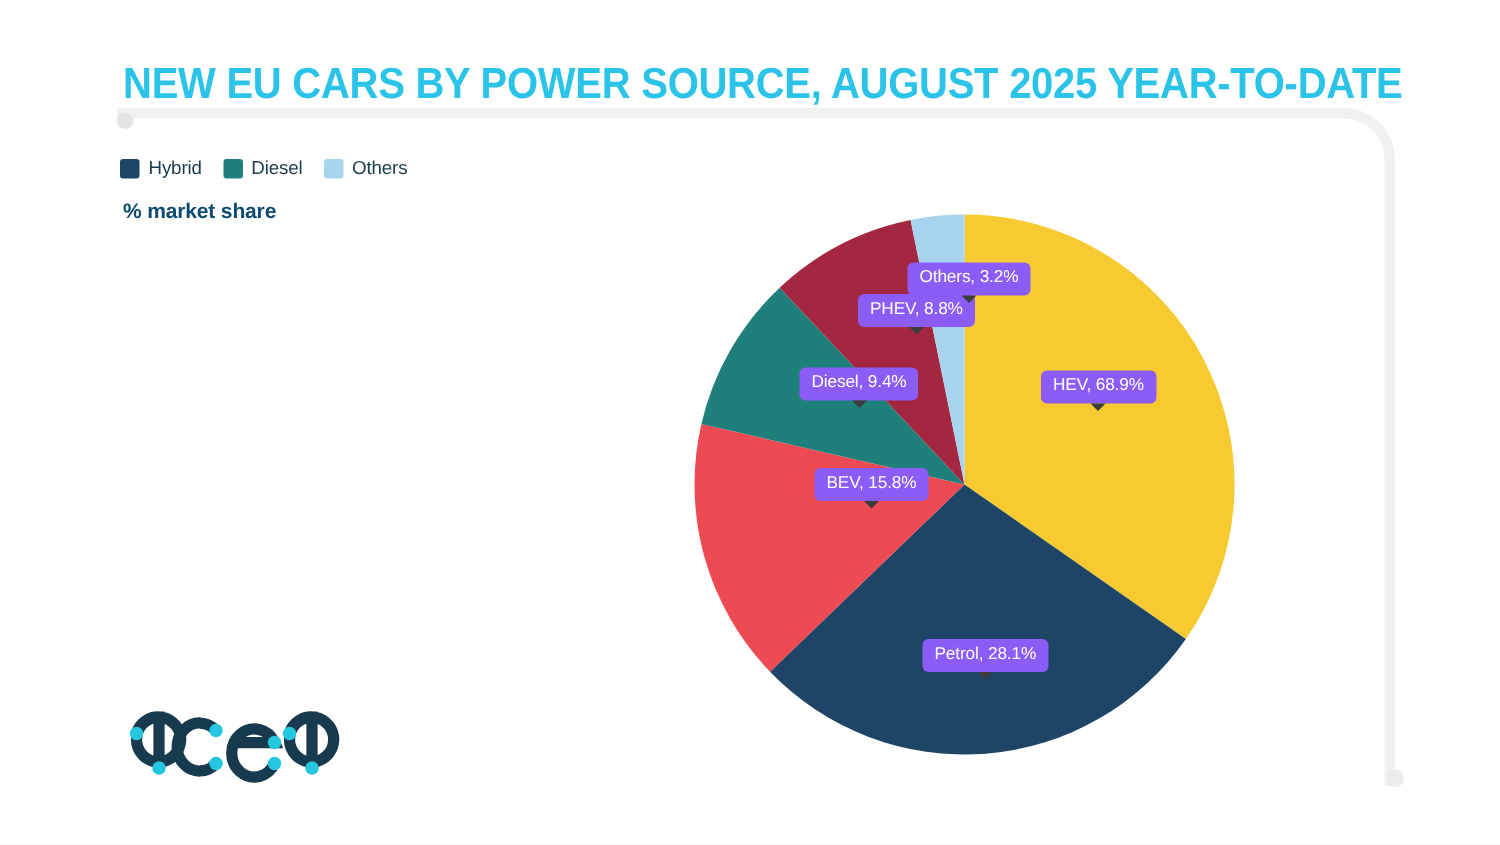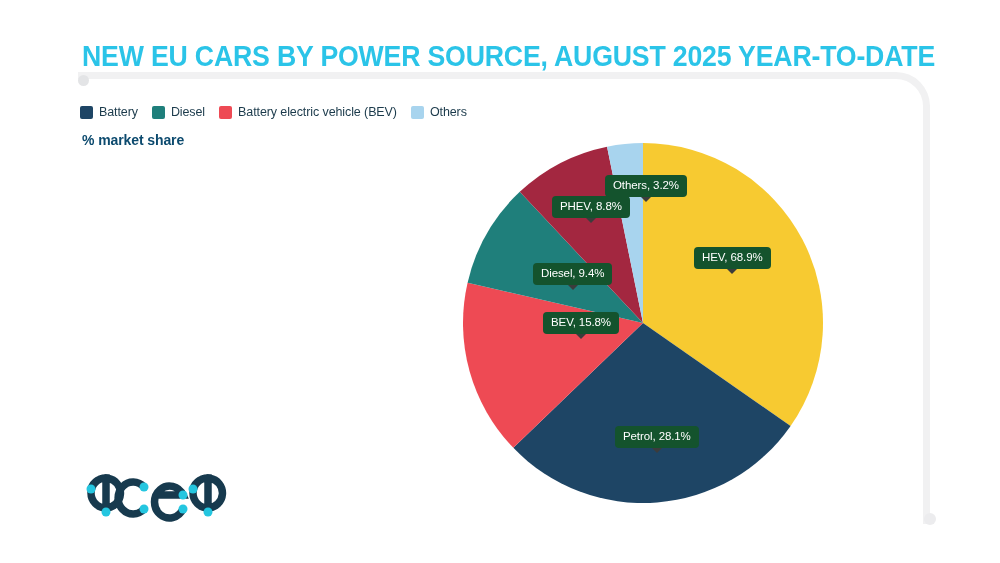--- a/index.html
+++ b/index.html
@@ -110,21 +110,21 @@
     left: 462px;
     top: 142px;
     width: 362px;
     height: 362px;
   }
   #pie-svg { display: block; }
 
   
   .data-label {
     position: absolute;
-    background: #14532d;
+    background: #8b5cf6;
     color: #ffffff;
     font-size: 11.5px;
     padding: 4px 8px 5px 8px;
     border-radius: 4px;
     white-space: nowrap;
     letter-spacing: -0.1px;
     line-height: 1.1;
     font-family: "Liberation Sans", sans-serif;
   }
   .data-label::after {
@@ -135,22 +135,22 @@
     margin-left: -5px;
     width: 0;
     height: 0;
     border-left: 5px solid transparent;
     border-right: 5px solid transparent;
     border-top: 5px solid #3c3c3c;
   }
   #label-hev    { left: 694px; top: 247px; }
   #label-petrol { left: 615px; top: 426px; }
   #label-bev    { left: 543px; top: 312px; }
-  #label-diesel { left: 533px; top: 263px; }
-  #label-phev   { left: 552px; top: 196px; }
+  #label-diesel { left: 533px; top: 245px; }
+  #label-phev   { left: 572px; top: 196px; }
   #label-others { left: 605px; top: 175px; }
 
   
   #acea-logo {
     position: absolute;
     left: 80px;
     top: 466px;
     width: 150px;
     height: 62px;
   }
@@ -160,29 +160,25 @@
 
 <div id="panel-frame"></div>
 <div id="panel-dot-left"></div>
 <div id="panel-dot-bottom"></div>
 
 <div id="chart-title">NEW EU CARS BY POWER SOURCE, AUGUST 2025 YEAR-TO-DATE</div>
 
 <div id="legend">
   <div class="legend-item">
     <span class="legend-swatch" style="background:#1E4565"></span>
-    <span class="legend-label">Battery</span>
+    <span class="legend-label">Hybrid</span>
   </div>
   <div class="legend-item">
     <span class="legend-swatch" style="background:#1F7F7B"></span>
     <span class="legend-label">Diesel</span>
-  </div>
-  <div class="legend-item">
-    <span class="legend-swatch" style="background:#EE4A54"></span>
-    <span class="legend-label">Battery electric vehicle (BEV)</span>
   </div>
   <div class="legend-item">
     <span class="legend-swatch" style="background:#A8D4EE"></span>
     <span class="legend-label">Others</span>
   </div>
 </div>
 
 <div id="axis-subtitle">% market share</div>
 
 <div id="pie-wrap">

